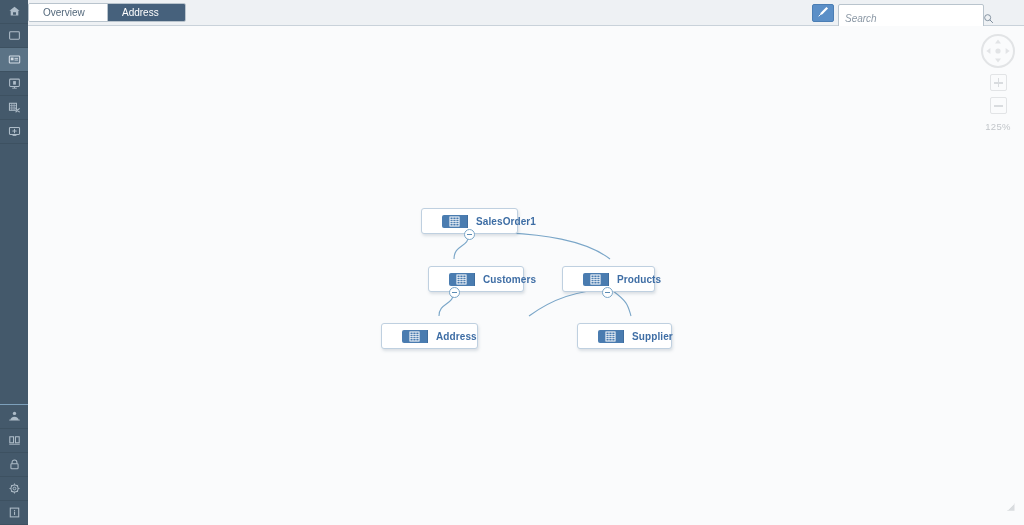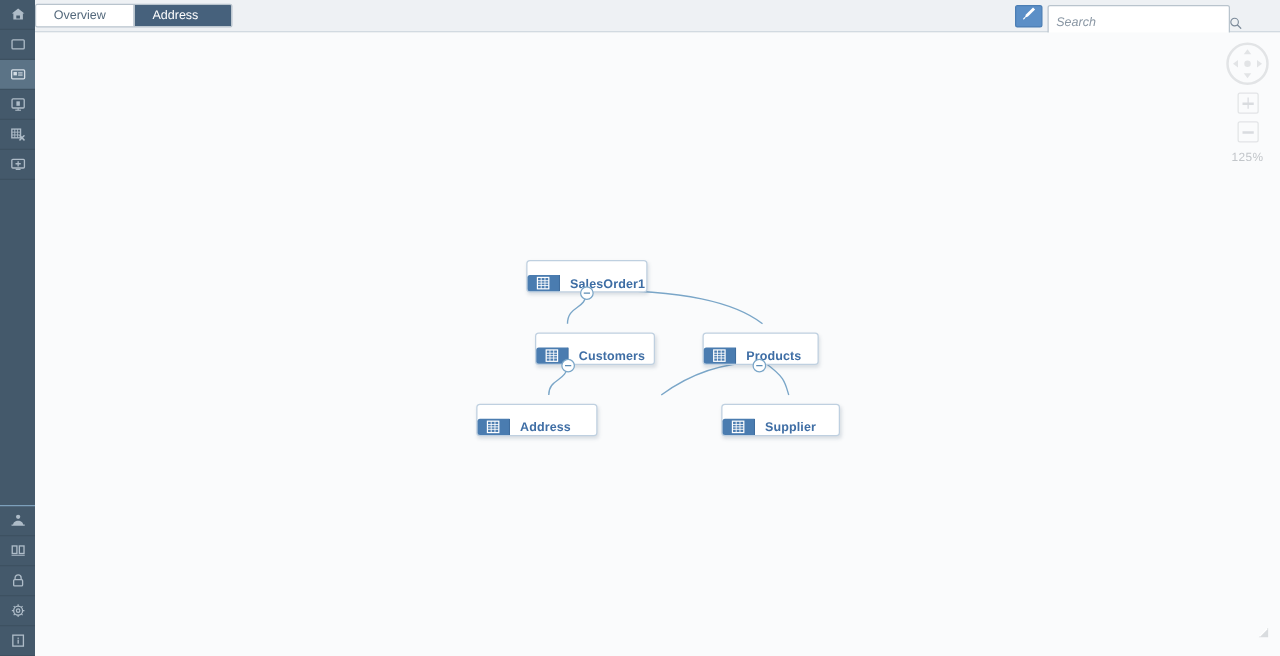--- a/index.html
+++ b/index.html
@@ -103,26 +103,27 @@
     background: #fafbfc;
     overflow: hidden;
   }
   #edges { position: absolute; left: 0; top: 0; width: 996px; height: 499px; }
 
   
   .node {
     position: absolute;
     height: 26px;
     display: flex;
-    align-items: flex-end;
+    align-items: center;
     background: #ffffff;
     border: 1px solid #bfd0e0;
     border-radius: 3px;
     box-shadow: 1px 2px 3px rgba(80,100,120,0.18);
     cursor: pointer;
+    padding-left: 20px;
   }
   .node .ico {
     width: 26px;
     background: #4a7cb0;
     border-right: 1px solid #3f6d9e;
     border-radius: 2px 0 0 2px;
     display: flex; align-items: center; justify-content: center;
     flex: 0 0 26px;
   }
   .node .lbl {

